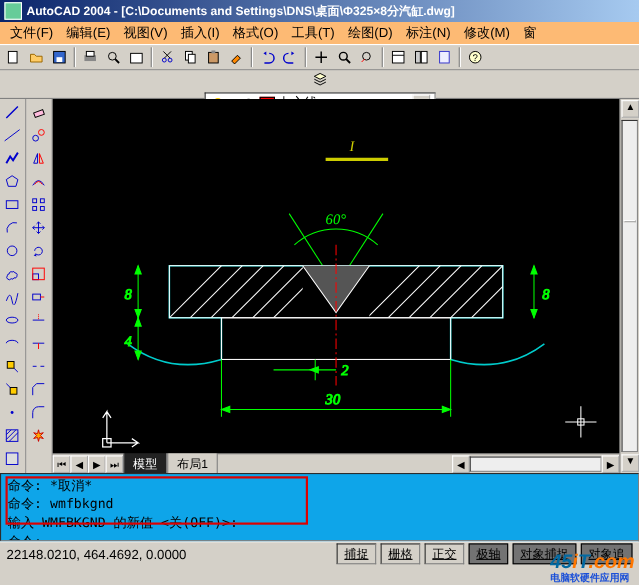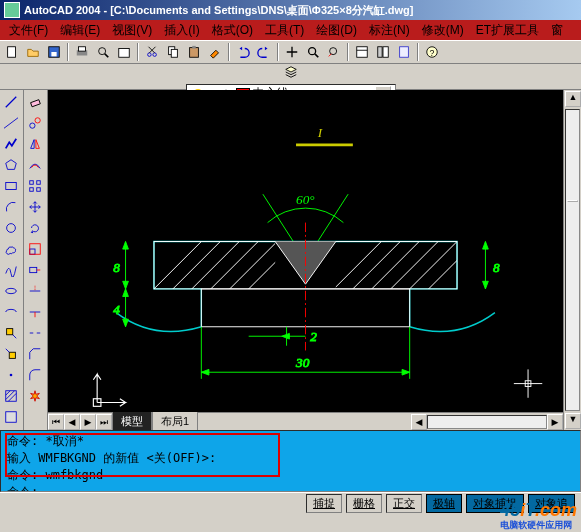--- a/index.html
+++ b/index.html
@@ -1,19 +1,19 @@
 <!DOCTYPE html>
 <html><head>
 <meta charset="utf-8">
 <style>
 * { box-sizing: border-box; margin: 0; padding: 0; }
 body { font-family: "SimSun", "Microsoft YaHei", sans-serif; font-size: 12px; background: #d4d0c8; width: 581px; height: 532px; overflow: hidden; position: relative; }
 .titlebar { background: linear-gradient(to right, #0a246a, #a6caf0); color: #fff; height: 20px; display: flex; align-items: center; padding: 4px 4px; font-weight: bold; font-size: 11px; }
 .titlebar .icon { width: 16px; height: 16px; background: #6c9; margin-right: 4px; border: 1px solid #fff; }
-.menubar { background: #b91c1c; height: 20px; display: flex; align-items: center; padding: 0 4px; gap: 2px; font-size: 12px; }
+.menubar { background: #fdba74; height: 20px; display: flex; align-items: center; padding: 0 4px; gap: 2px; font-size: 12px; }
 .menubar span { padding: 1px 5px; cursor: pointer; }
 .toolbar { background: #d4d0c8; height: 24px; display: flex; align-items: center; padding: 0 2px; gap: 1px; border-top: 1px solid #fff; border-bottom: 1px solid #808080; }
 .tbtn { width: 20px; height: 20px; border: 1px solid transparent; display: flex; align-items: center; justify-content: center; cursor: pointer; }
 .tbtn svg { width: 14px; height: 14px; }
 .sep { width: 2px; height: 18px; border-left: 1px solid #808080; border-right: 1px solid #fff; margin: 0 2px; }
 .layerbar { background: #d4d0c8; height: 26px; display: flex; align-items: center; padding: 0 4px; gap: 4px; border-bottom: 1px solid #808080; flex-direction: column; }
 .dropdown { background: #fff; border: 1px inset #808080; height: 20px; display: flex; align-items: center; padding: 0 4px; font-size: 12px; }
 .dropdown .arrow { margin-left: auto; width: 16px; height: 16px; background: #d4d0c8; border: 1px outset #fff; text-align: center; line-height: 14px; }
 .workarea { display: flex; height: 340px; }
 .vtool { width: 24px; background: #d4d0c8; border-right: 1px solid #808080; display: flex; flex-direction: column; padding: 2px 1px; gap: 1px; }
@@ -25,21 +25,21 @@
 .hscroll .tabs { display: flex; }
 .tab { padding: 17px 8px; background: #d4d0c8; border: 1px solid #808080; font-size: 11px; cursor: pointer; }
 .tab.active { background: #222; color: #fff; }
 .vscroll { width: 18px; background: #d4d0c8; border-left: 1px solid #808080; display: flex; flex-direction: column; }
 .vscroll .sbtn { width: 16px; height: 16px; background: #d4d0c8; border: 1px outset #fff; text-align: center; font-size: 9px; margin: 1px; }
 .vscroll .thumb { flex: 0 0 40px; background: #d4d0c8; border: 1px outset #fff; margin: 1px; }
 .cmdarea { background: #0ea5e9; border: 1px inset #808080; height: 62px; padding: 2px 6px; font-family: "SimSun", monospace; font-size: 12px; position: relative; overflow: hidden; }
 .cmdred { position: absolute; left: 4px; top: 2px; right: 300px; height: 44px; border: 2px solid #d00; pointer-events: none; }
 .statusbar { background: #d4d0c8; height: 22px; display: flex; align-items: center; padding: 0 6px; border-top: 1px solid #fff; font-size: 12px; gap: 4px; }
 .status-cell { border: 1px inset #808080; padding: 1px 6px; font-size: 11px; cursor: pointer; text-decoration: underline; }
-.status-cell.active { background: #0369a1; border: 1px solid #000; }
+.status-cell.active { background: #737373; border: 1px solid #000; }
 .wm { position: absolute; right: 4px; bottom: 3px; font-family: Arial; font-weight: bold; font-style: italic; font-size: 18px; pointer-events: none; }
 .wm .b { color: #0369a1; } .wm .o { color: #f70; }
 .wm .sub { font-size: 9px; color: #1a4fd8; font-style: normal; font-weight: bold; display: block; line-height: 8px; }
 
 .dim { font-family: "txt", "SimSun", serif; font-style: italic; fill: #0f0; font-size: 14px; }
 text.yel { fill: #cc0; }
 </style>
 </head>
 <body>
 
@@ -51,21 +51,20 @@
 <div class="menubar">
   <span>文件(F)</span>
   <span>编辑(E)</span>
   <span>视图(V)</span>
   <span>插入(I)</span>
   <span>格式(O)</span>
   <span>工具(T)</span>
   <span>绘图(D)</span>
   <span>标注(N)</span>
   <span>修改(M)</span>
-  <span>ET扩展工具</span>
   <span>窗</span>
 </div>
 
 <div class="toolbar">
   <div class="tbtn">
       <svg viewBox="0 0 16 16">
         <rect x="3" y="2" width="9" height="12" fill="#fff" stroke="#000"></rect>
       </svg>
     </div>
   <div class="tbtn">
@@ -507,27 +506,28 @@
     <div class="sbtn">▲</div>
     <div style="flex:1;background:#eee;border:1px inset #888;margin:1px">
       <div class="thumb" style="margin-top:90px"></div>
     </div>
     <div class="sbtn">▼</div>
   </div>
 </div>
 
 <div class="cmdarea">
   <div>命令: *取消*</div>
+  <div>命令:  wmfbkgnd</div>
   <div>输入 WMFBKGND 的新值 &lt;关(OFF)&gt;:</div>
-  <div>命令:  wmfbkgnd</div>
   <div>命令:</div>
   <div class="cmdred"></div>
 </div>
 
 <div class="statusbar">
+  <span style="width:180px">22148.0210, 464.4692, 0.0000</span>
   <div style="flex:1"></div>
   <span class="status-cell">捕捉</span>
   <span class="status-cell">栅格</span>
   <span class="status-cell">正交</span>
   <span class="status-cell active">极轴</span>
   <span class="status-cell active">对象捕捉</span>
   <span class="status-cell active">对象追</span>
 </div>
 
 <div class="wm">

